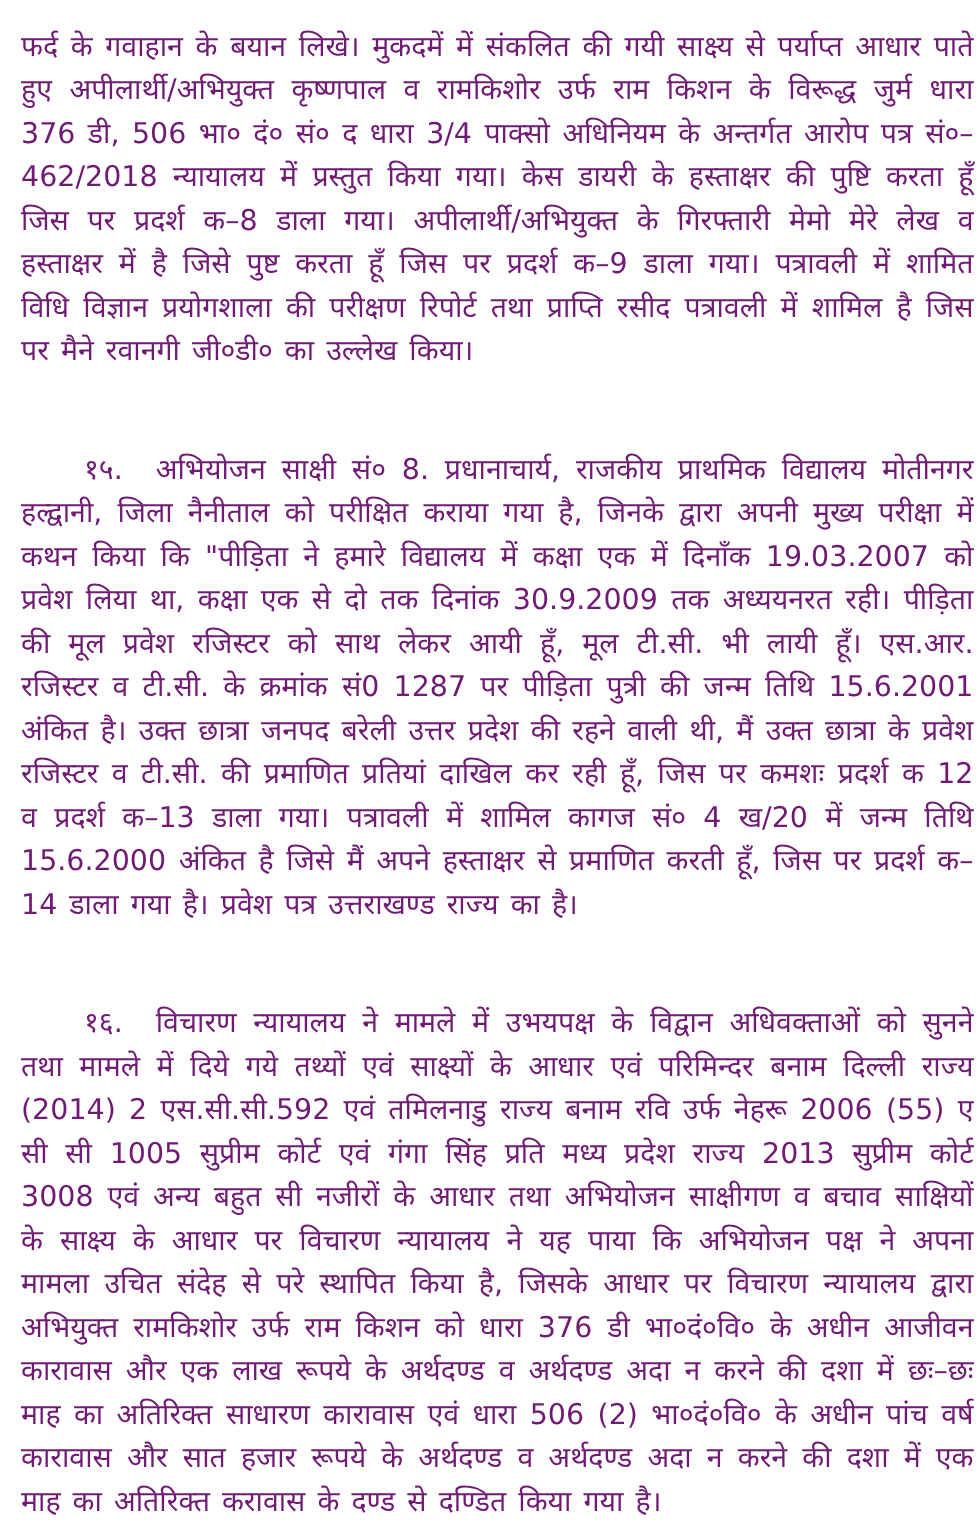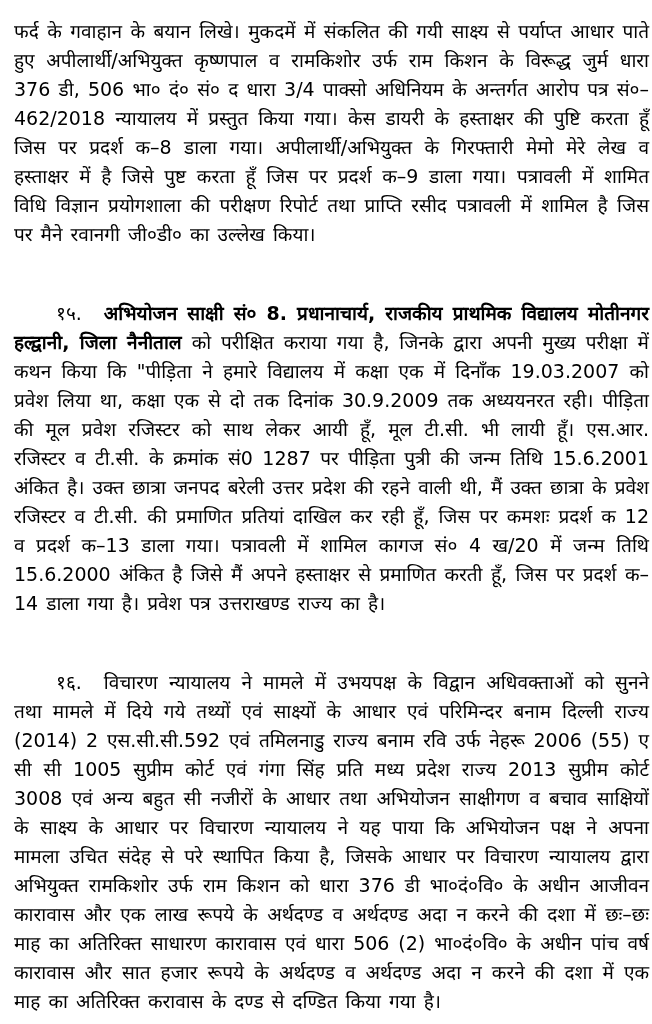--- a/index.html
+++ b/index.html
@@ -8,41 +8,41 @@
     width: 652px;
     height: 1024px;
     margin: 0 auto;
     background: #ffffff;
     overflow: hidden;
     box-sizing: border-box;
     font-family: "DejaVu Sans", sans-serif;
   }
   .doc {
     padding: 17px 3px 0 14px;
-    color: #000000;
+    color: #701a75;
     font-size: 19px;
     line-height: 29px;
     text-align: justify;
     text-justify: inter-word;
   }
   .doc p {
     margin: 0;
     word-spacing: 2px;
   }
   .doc p.numbered {
     margin-top: 50px;
     text-indent: 42px;
   }
   .para-num {
     display: inline-block;
     text-indent: 0;
     margin-right: 22px;
   }
   .bold-lead {
-    font-weight: 700;
+    font-weight: 400;
     margin-top: 20px;
   }
 </style>
 </head>
 <body>
 
 <div class="page">
   <div class="doc">
 
     <p><span>फर्द के गवाहान के बयान लिखे। मुकदमें में संकलित की गयी साक्ष्य से पर्याप्त आधार पाते हुए अपीलार्थी/अभियुक्त कृष्णपाल व रामकिशोर उर्फ राम किशन के विरूद्ध जुर्म धारा 376 डी, 506 भा० दं० सं० द धारा 3/4 पाक्सो अधिनियम के अन्तर्गत आरोप पत्र सं०– 462/2018 न्यायालय में प्रस्तुत किया गया। केस डायरी के हस्ताक्षर की पुष्टि करता हूँ जिस पर प्रदर्श क–8 डाला गया। अपीलार्थी/अभियुक्त के गिरफ्तारी मेमो मेरे लेख व हस्ताक्षर में है जिसे पुष्ट करता हूँ जिस पर प्रदर्श क–9 डाला गया। पत्रावली में शामित विधि विज्ञान प्रयोगशाला की परीक्षण रिपोर्ट तथा प्राप्ति रसीद पत्रावली में शामिल है जिस पर मैने रवानगी जी०डी० का उल्लेख किया।</span></p>

